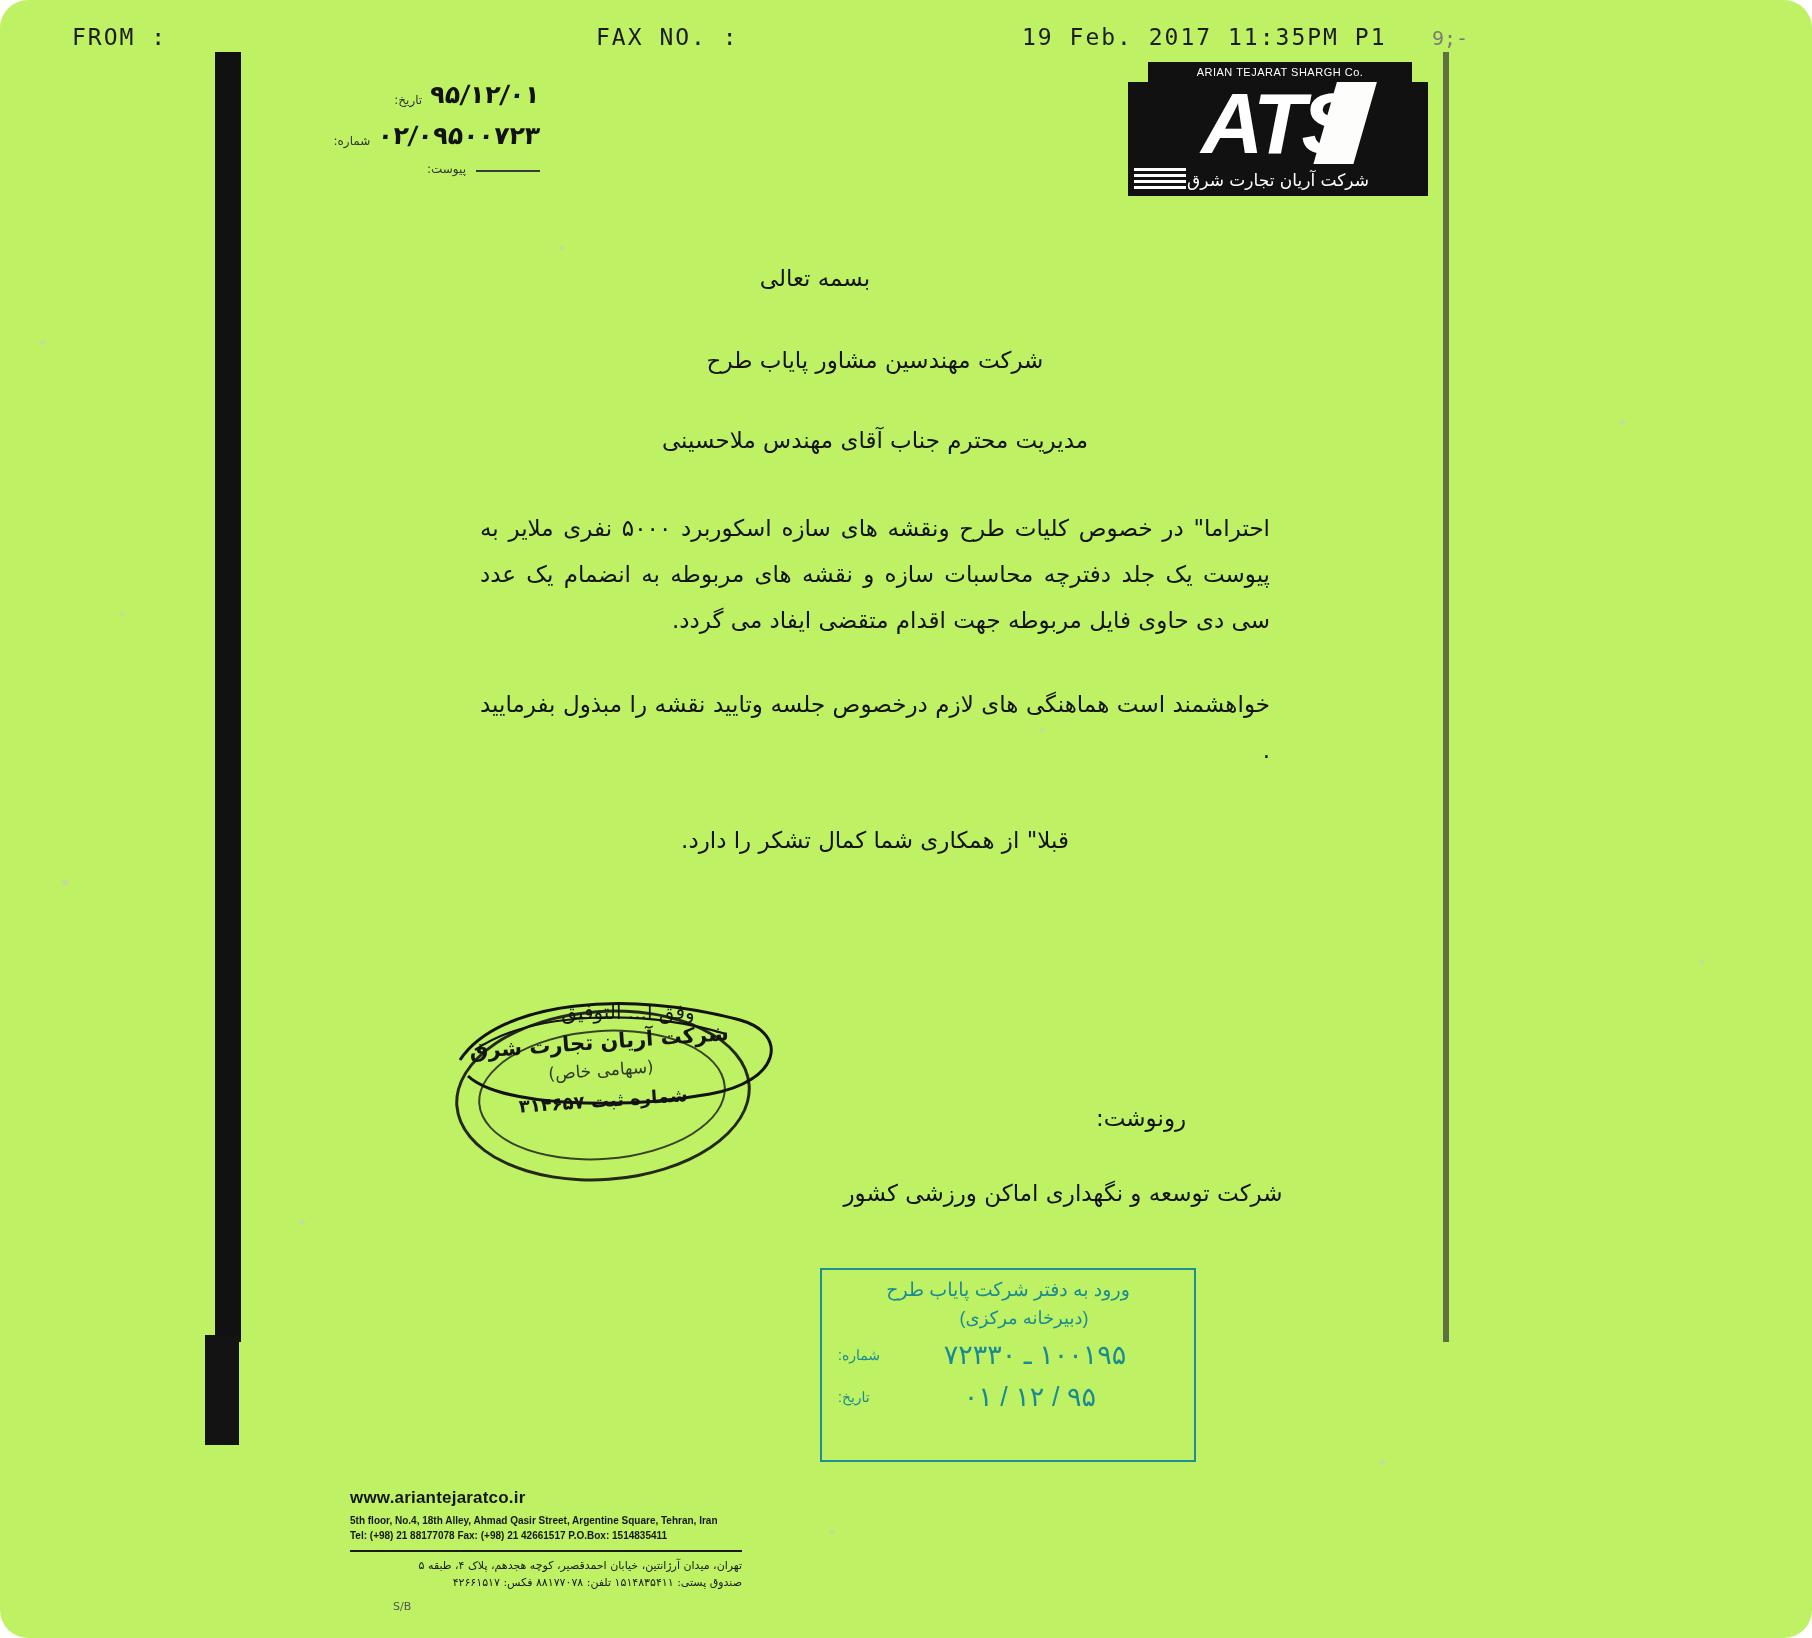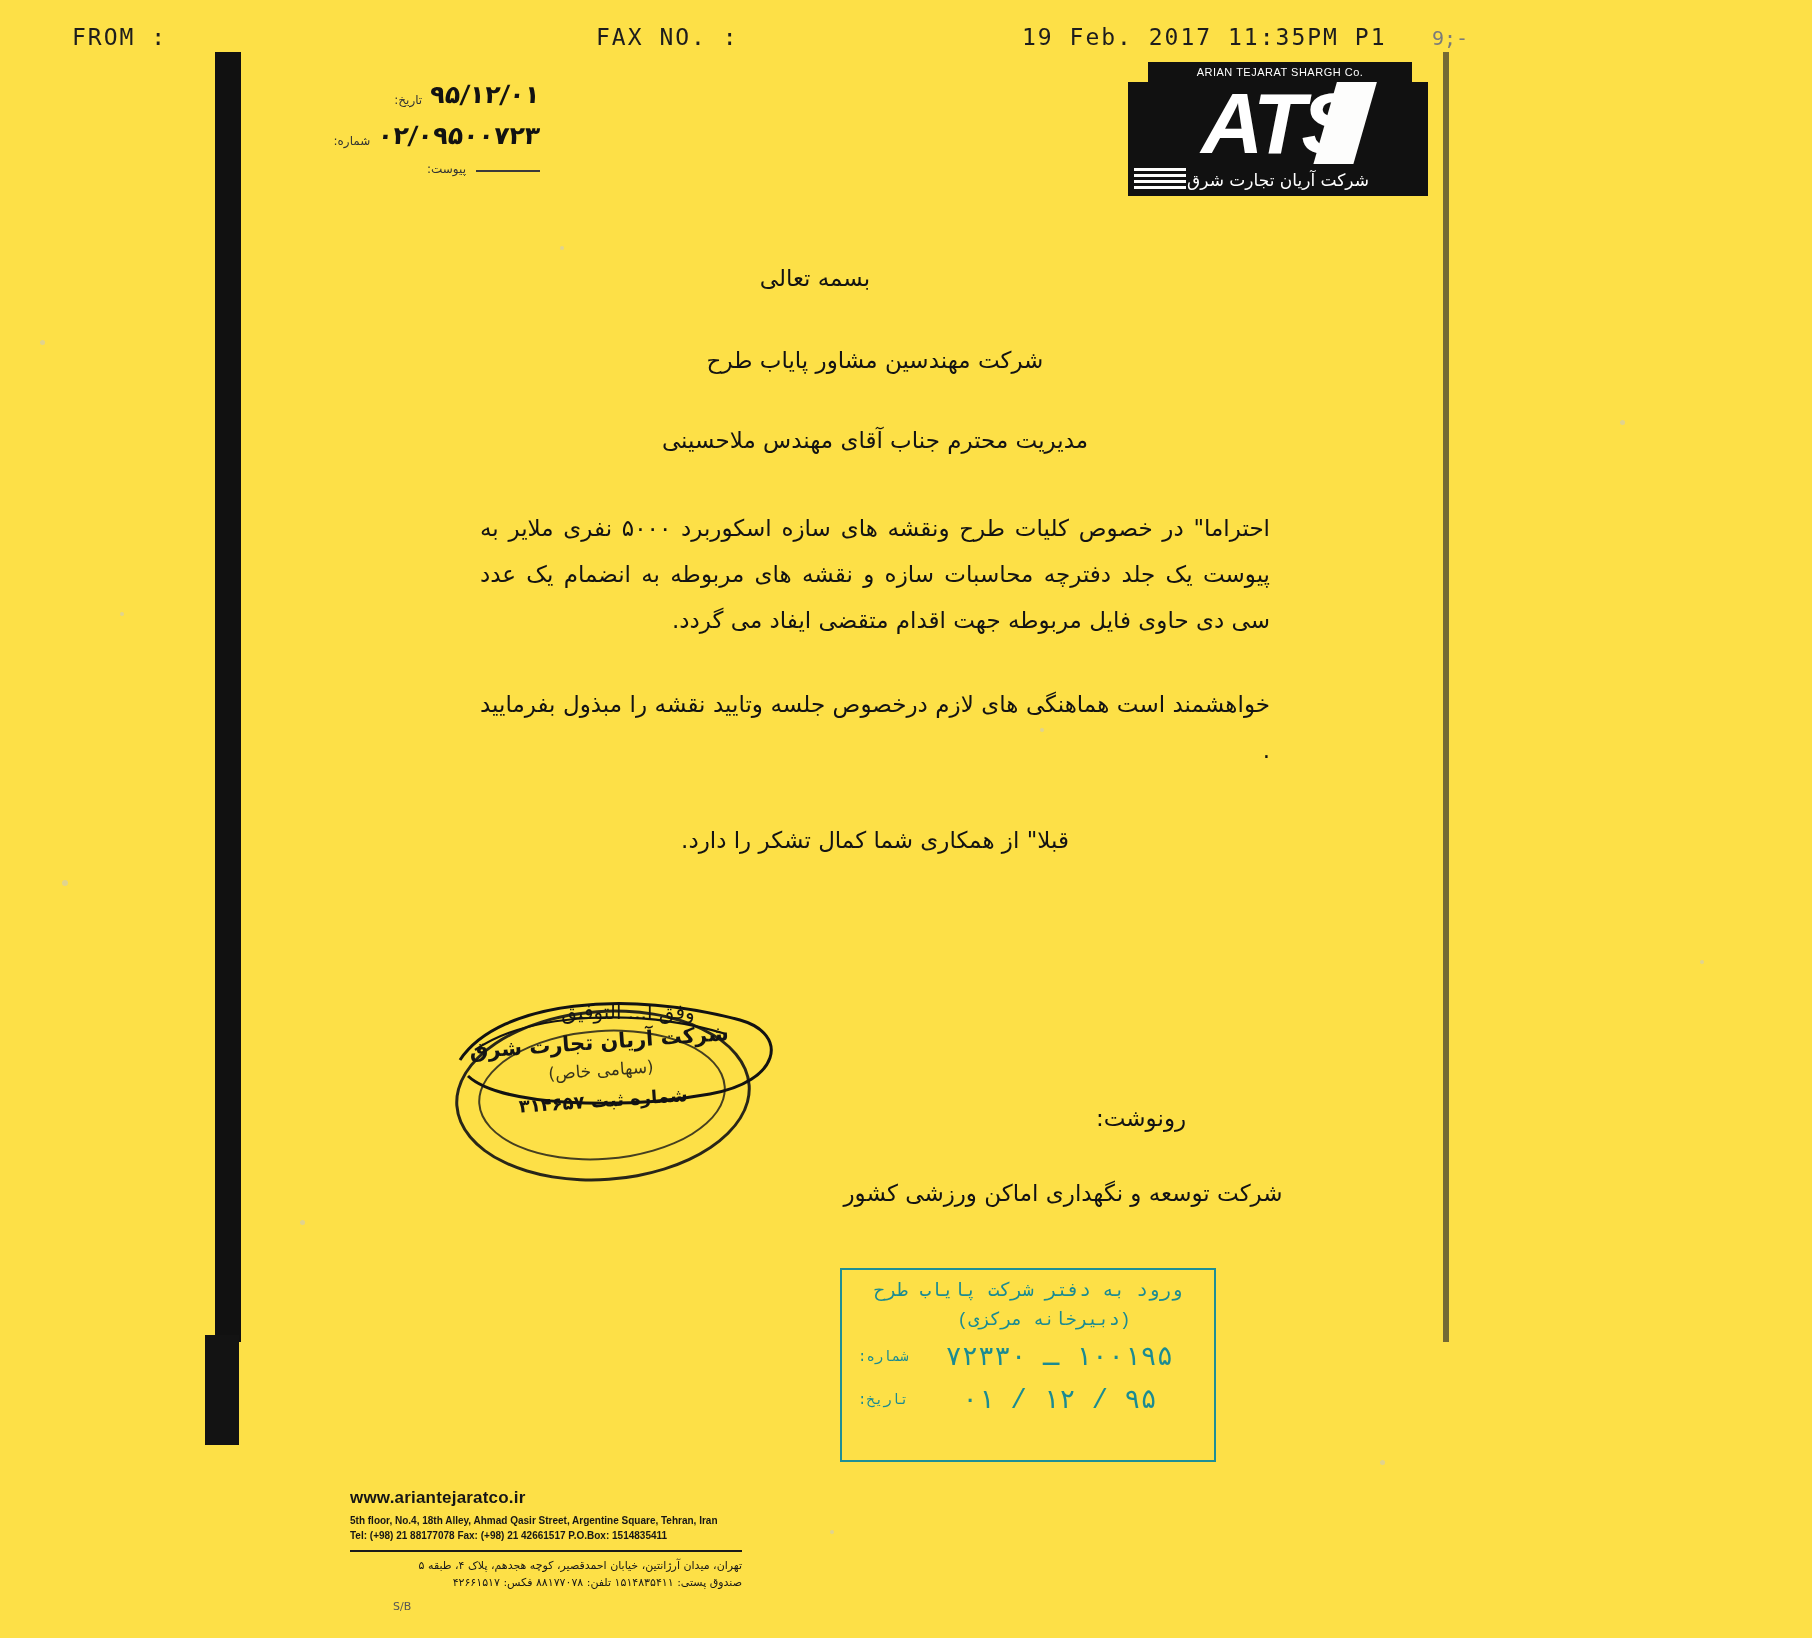--- a/index.html
+++ b/index.html
@@ -14,21 +14,22 @@
     position: relative;
     font-family: "DejaVu Sans", sans-serif;
     color: #1b1b1b;
     overflow: hidden;
   }
 
   
   .page {
     position: absolute;
     inset: 0;
-    background: #fde047;
+    background: #bef264;
+    border-radius: 28px;
   }
   .speckle {
     position: absolute;
     background: #c9c9c9;
     border-radius: 50%;
     opacity: .55;
   }
 
   
   .fax-header {
@@ -250,26 +251,26 @@
     width: 470px;
     direction: rtl;
     text-align: center;
     font-size: 23px;
     color: #131313;
   }
 
   
   .recv-stamp {
     position: absolute;
-    left: 840px; top: 1268px;
+    left: 820px; top: 1268px;
     width: 372px; height: 190px;
     border: 2px solid #1e8f96;
     color: #1b8b92;
     direction: rtl;
-    font-family: Liberation Mono, monospace;
+    font-family: Liberation Sans, sans-serif;
   }
   .recv-stamp .r1 {
     text-align: center; font-size: 19px; margin-top: 8px; letter-spacing: -.5px;
   }
   .recv-stamp .r2 {
     text-align: center; font-size: 18px; margin-top: 6px; padding-left: 32px;
   }
   .recv-stamp .row {
     display: flex; align-items: center; justify-content: flex-start;
     margin-top: 10px; padding: 0 16px; gap: 12px;

